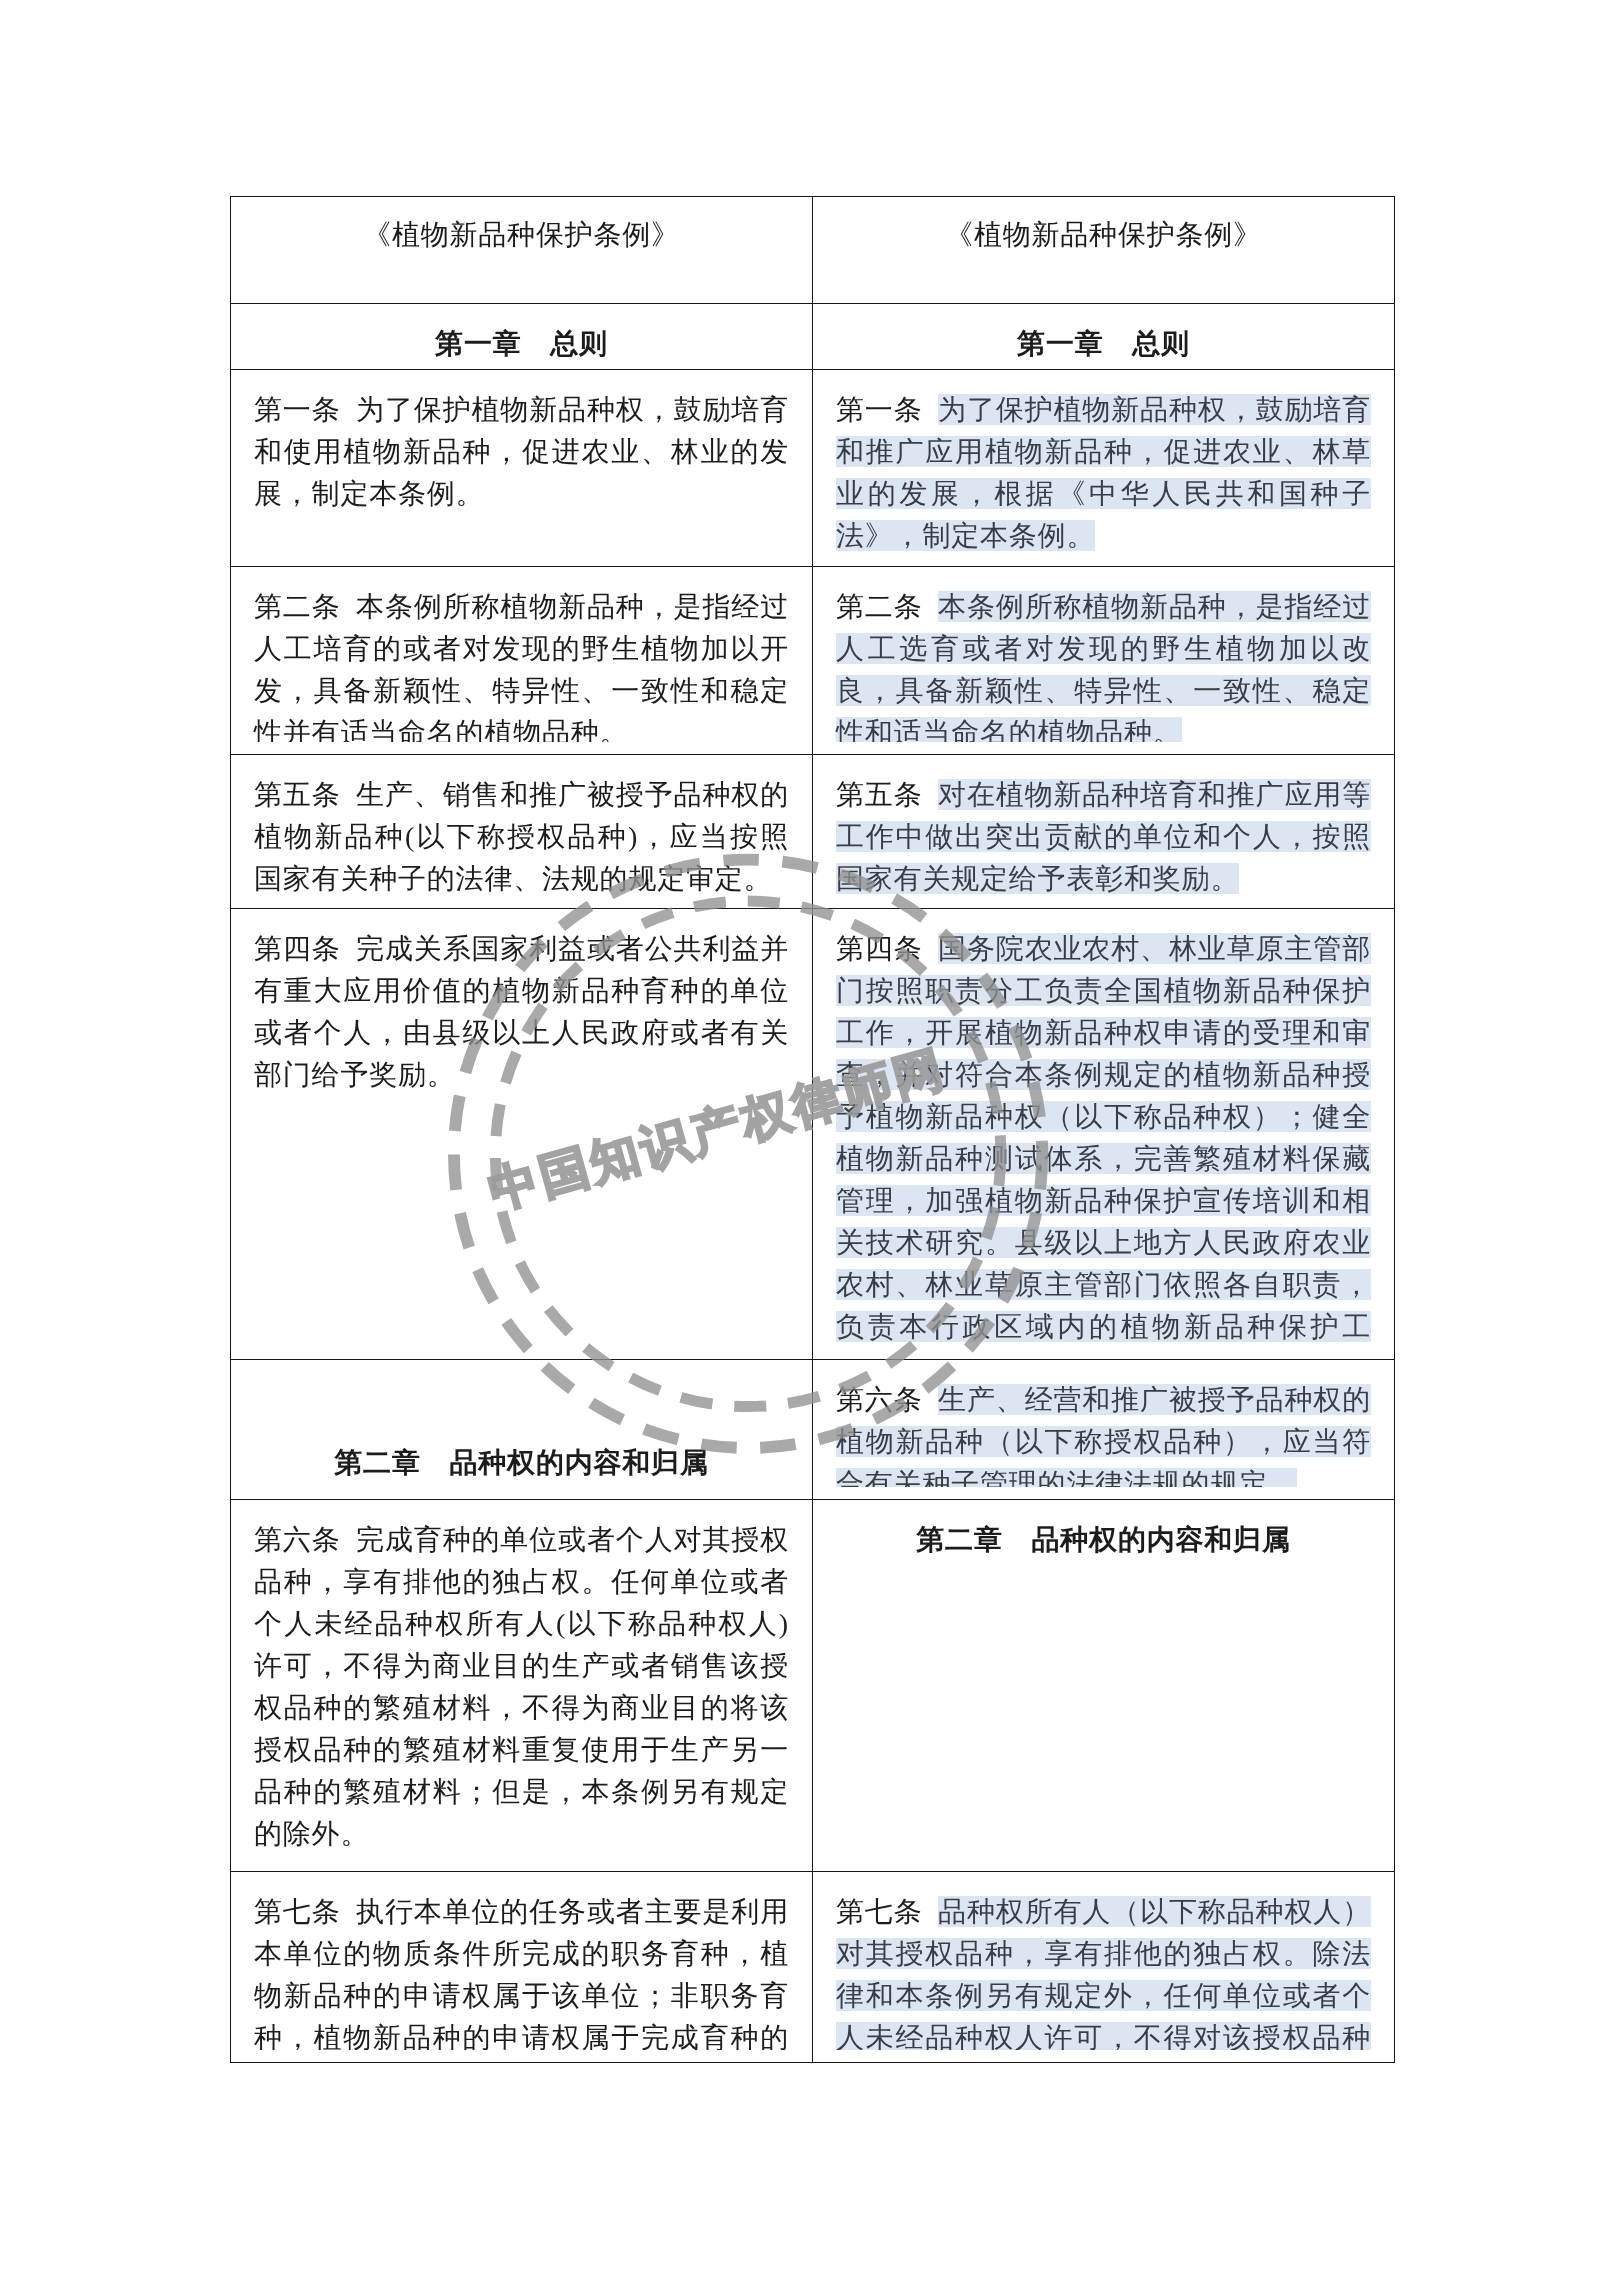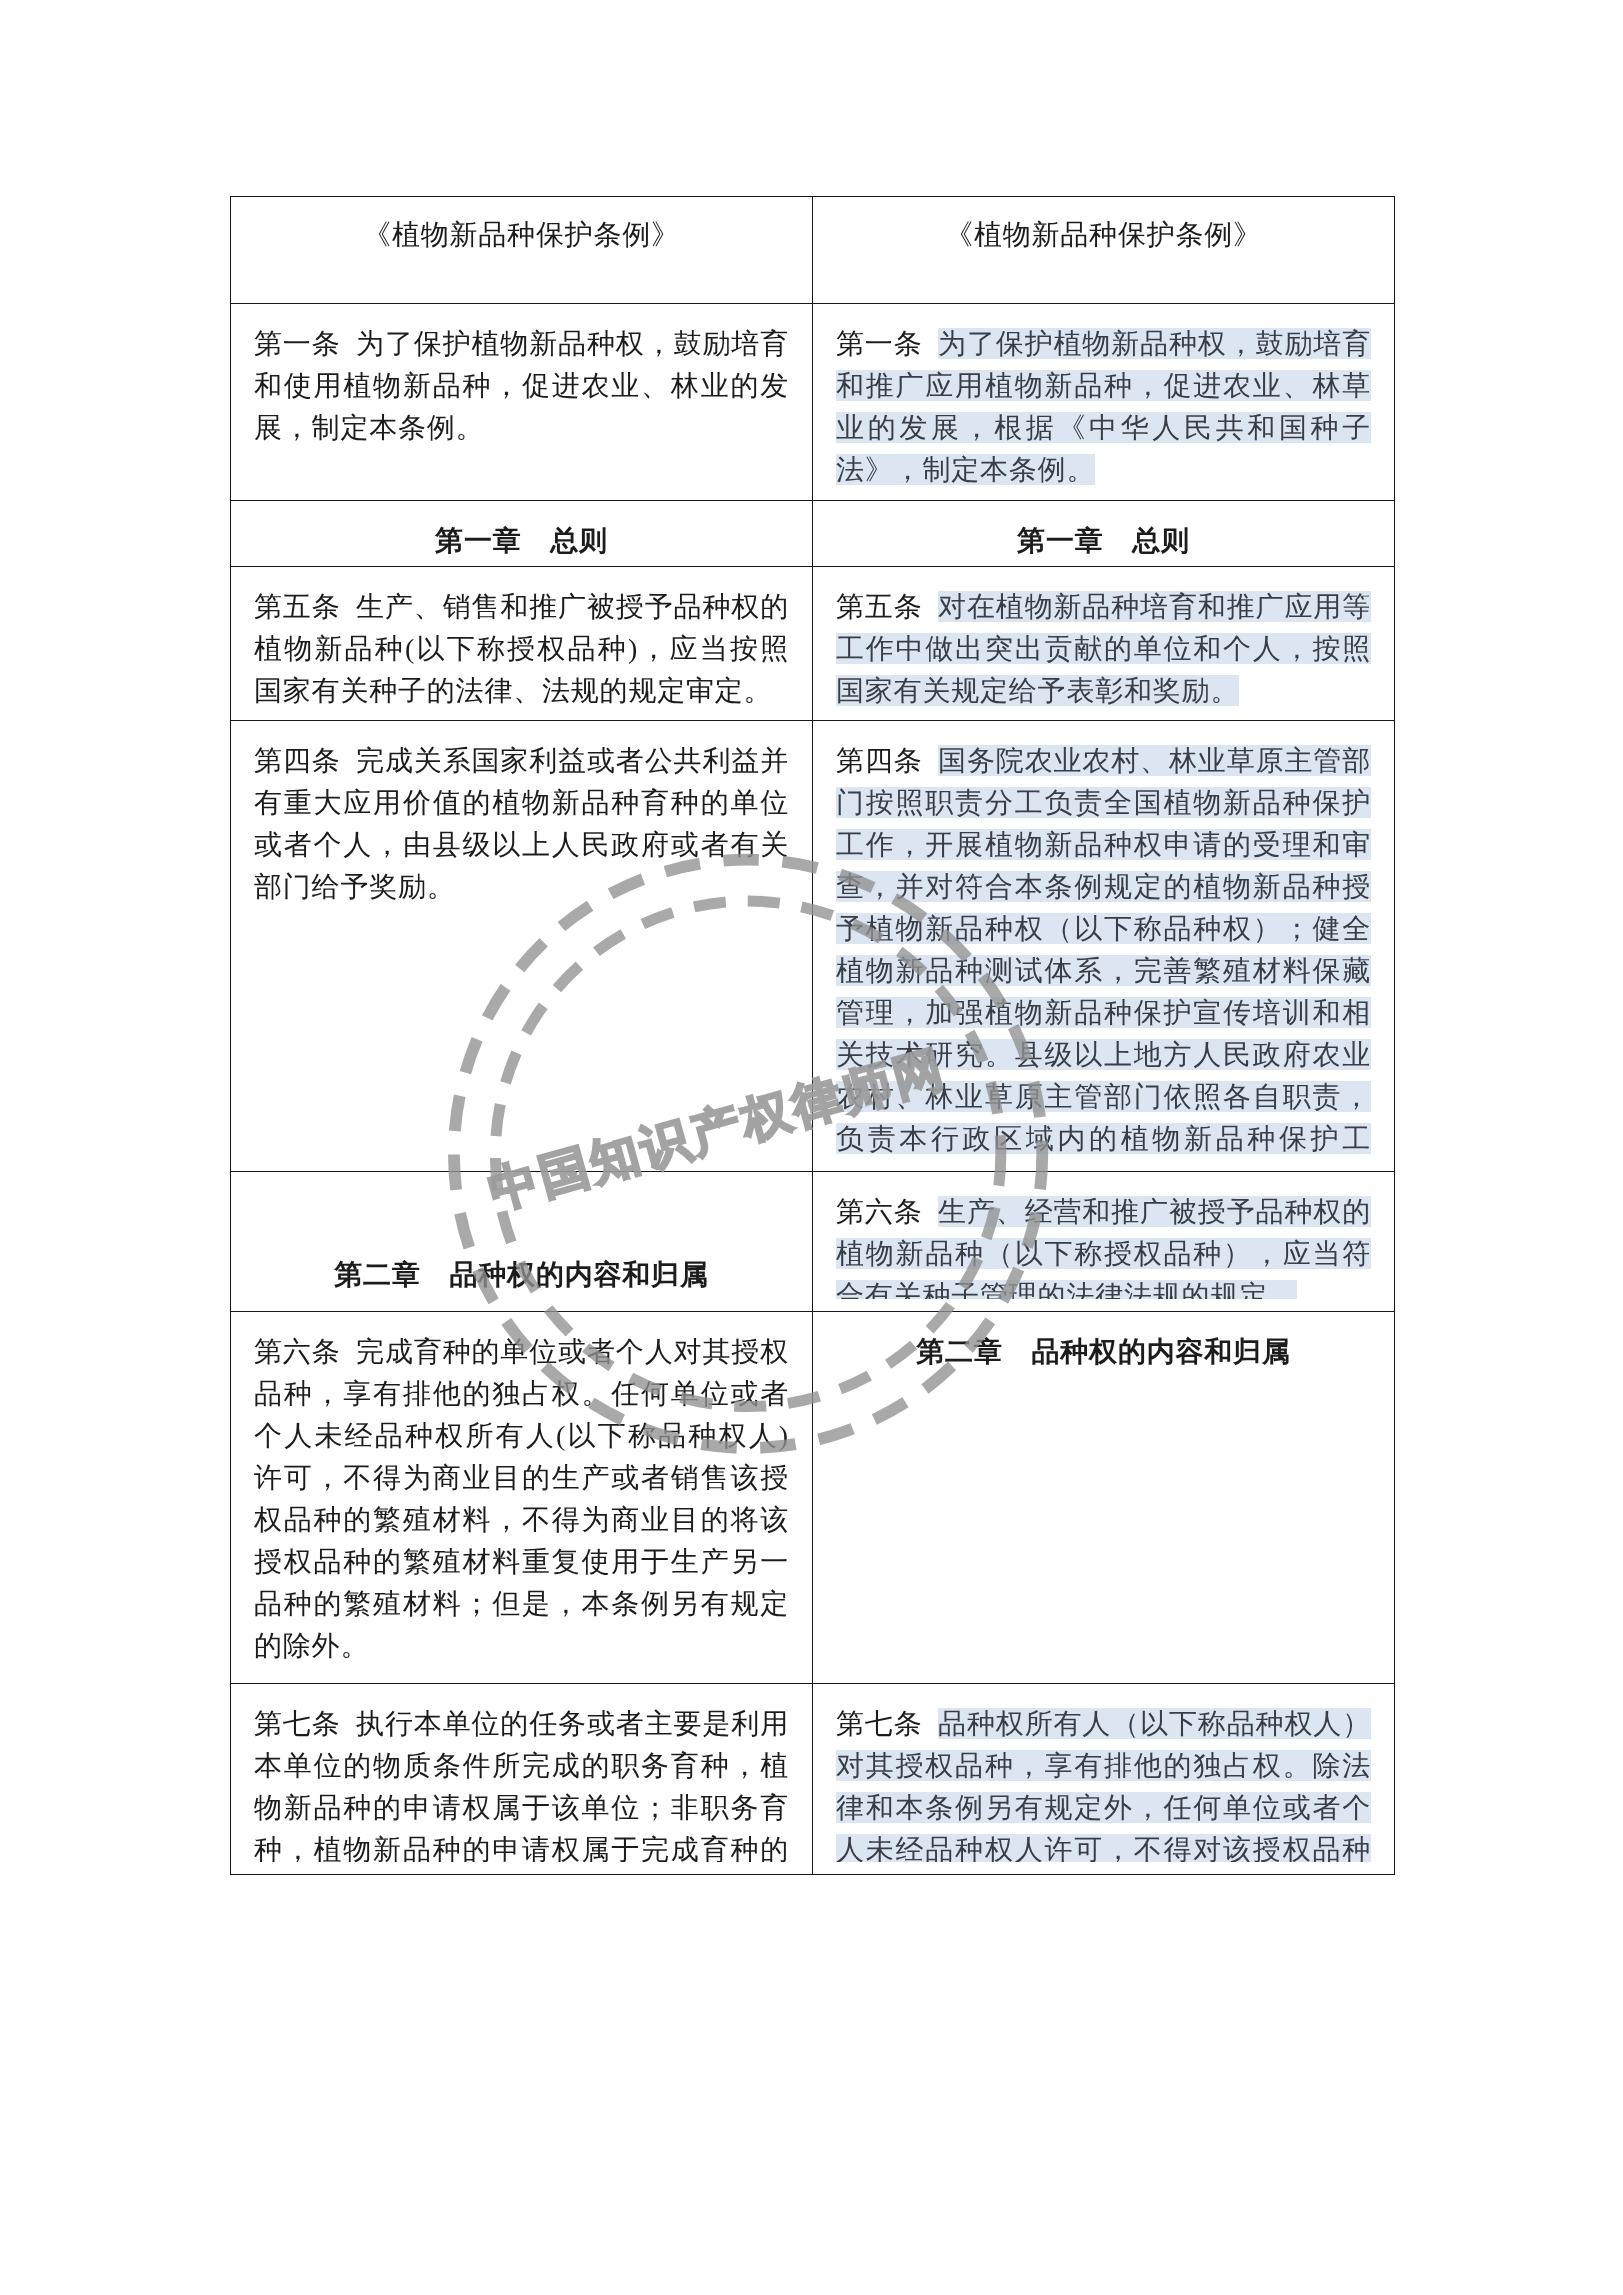--- a/index.html
+++ b/index.html
@@ -47,36 +47,44 @@
       <td>
         <div class="box h101 hdr">
           <div class="t1">《植物新品种保护条例》</div>
           <div class="t2">2025 年修订</div>
         </div>
       </td>
     </tr>
 
     <tr>
       <td>
+        <div class="box h52 chapter">第一章　总则</div>
+      </td>
+      <td>
+        <div class="box h52 chapter">第一章　总则</div>
+      </td>
+    </tr>
+
+    <tr>
+      <td>
         <div class="box h208"><span class="lbl">第一条</span><span>为了保护植物新品种权，鼓励培育和使用植物新品种，促进农业、林业的发展，制定本条例。</span></div>
       </td>
       <td>
         <div class="box h208"><span class="lbl">第一条</span><span class="hl">为了保护植物新品种权，鼓励培育和推广应用植物新品种，促进农业、林草业的发展，根据《中华人民共和国种子法》，制定本条例。</span></div>
       </td>
     </tr>
 
     <tr>
       <td>
-        <div class="box h52 chapter">第一章　总则</div>
+        <div class="box h197"><span class="lbl">第二条</span><span>本条例所称植物新品种，是指经过人工培育的或者对发现的野生植物加以开发，具备新颖性、特异性、一致性和稳定性并有适当命名的植物品种。</span></div>
       </td>
       <td>
-        <div class="box h52 chapter">第一章　总则</div>
+        <div class="box h197"><span class="lbl">第二条</span><span class="hl">本条例所称植物新品种，是指经过人工选育或者对发现的野生植物加以改良，具备新颖性、特异性、一致性、稳定性和适当命名的植物品种。</span></div>
       </td>
     </tr>
-
 
 
     <tr>
       <td>
         <div class="box h157"><span class="lbl">第五条</span><span>生产、销售和推广被授予品种权的植物新品种(以下称授权品种)，应当按照国家有关种子的法律、法规的规定审定。</span></div>
       </td>
       <td>
         <div class="box h157"><span class="lbl">第五条</span><span class="hl">对在植物新品种培育和推广应用等工作中做出突出贡献的单位和个人，按照国家有关规定给予表彰和奖励。</span></div>
       </td>
     </tr>

